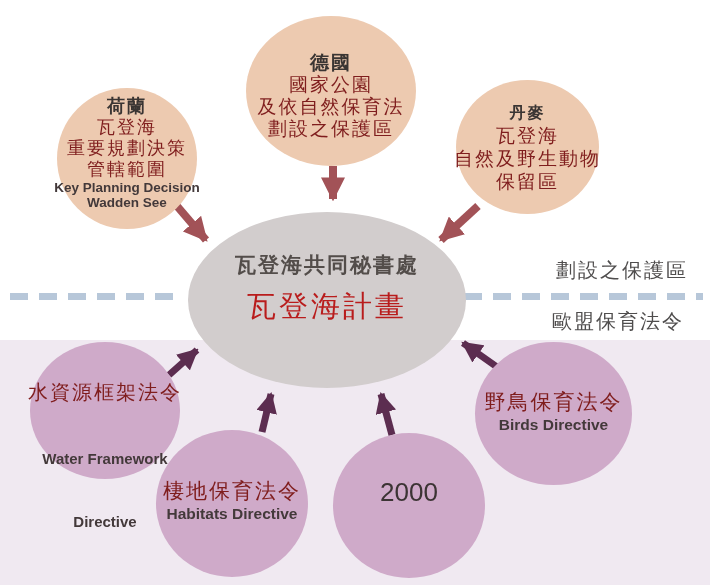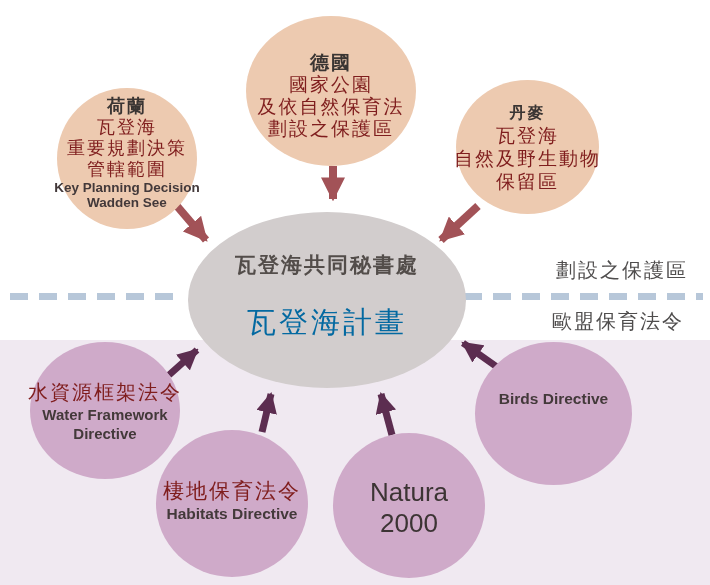--- a/index.html
+++ b/index.html
@@ -29,21 +29,21 @@
   .n-nl .en-line{font-size:13.5px;line-height:15px;}
   
   .n-de{left:246px;top:16px;width:170px;height:150px;padding-top:36px;}
   .n-de .zh-title{font-size:19px;line-height:22px;letter-spacing:2px;}
   .n-de .zh-line{font-size:19px;line-height:22px;letter-spacing:2px;}
   
   .n-dk{left:456px;top:80px;width:143px;height:134px;padding-top:21px;}
   .n-dk .zh-title{font-size:16px;line-height:23px;letter-spacing:2px;}
   .n-dk .zh-line{font-size:19px;line-height:23px;letter-spacing:2px;}
   
-  .n-wf{left:30px;top:342px;width:150px;height:137px;padding-top:38px;}
+  .n-wf{left:30px;top:342px;width:150px;height:137px;padding-top:38px;gap:44px;}
   .n-wf .zh-line{font-size:20px;line-height:25px;letter-spacing:2px;}
   .n-wf .en-line{font-size:15px;line-height:19px;}
   
   .n-hab{left:156px;top:430px;width:152px;height:147px;padding-top:48px;}
   .n-hab .zh-line{font-size:21px;line-height:26px;letter-spacing:2px;}
   .n-hab .en-line{font-size:15.5px;line-height:19px;}
   
   .n-nat{left:333px;top:433px;width:152px;height:145px;padding-top:44px;}
   .n-nat .nat-line{font-size:26px;line-height:31px;color:#3c3434;}
   
@@ -51,21 +51,21 @@
   .n-bird .zh-line{font-size:21px;line-height:26px;letter-spacing:2px;}
   .n-bird .en-line{font-size:15.5px;line-height:19px;}
   
   .center-ellipse{
     position:absolute;left:188px;top:212px;width:278px;height:176px;
     background:#d2cdcd;border-radius:50%;
     display:flex;flex-direction:column;align-items:center;
     padding-top:41px;box-sizing:border-box;text-align:center;
   }
   .center-ellipse .c1{font-size:21px;font-weight:bold;color:#534d4a;letter-spacing:2px;line-height:24px;white-space:nowrap;}
-  .center-ellipse .c2{font-size:29px;color:#0369a1;letter-spacing:3px;line-height:34px;margin-top:28px;white-space:nowrap;}
+  .center-ellipse .c2{font-size:29px;color:#b91c1c;letter-spacing:3px;line-height:34px;margin-top:12px;white-space:nowrap;}
   
   .divider-label{position:absolute;color:#4f4d4d;white-space:nowrap;}
   .lbl-national{left:556px;top:257px;font-size:20px;letter-spacing:2px;}
   .lbl-eu{left:552px;top:308px;font-size:20px;letter-spacing:2px;}
   svg.overlay{position:absolute;left:0;top:0;pointer-events:none;}
 </style>
 </head>
 <body>
 
 <div class="canvas">
@@ -137,21 +137,21 @@
     <div class="en-line">Water Framework</div>
     <div class="en-line">Directive</div>
   </div>
 
   <div class="node purple n-hab">
     <div class="zh-line">棲地保育法令</div>
     <div class="en-line">Habitats Directive</div>
   </div>
 
   <div class="node purple n-nat">
-    <div class="nat-line">Natura</div>
     <div class="nat-line">2000</div>
   </div>
 
   <div class="node purple n-bird">
+    <div class="zh-line">野鳥保育法令</div>
     <div class="en-line">Birds Directive</div>
   </div>
 
 </div>
 
 </body></html>

